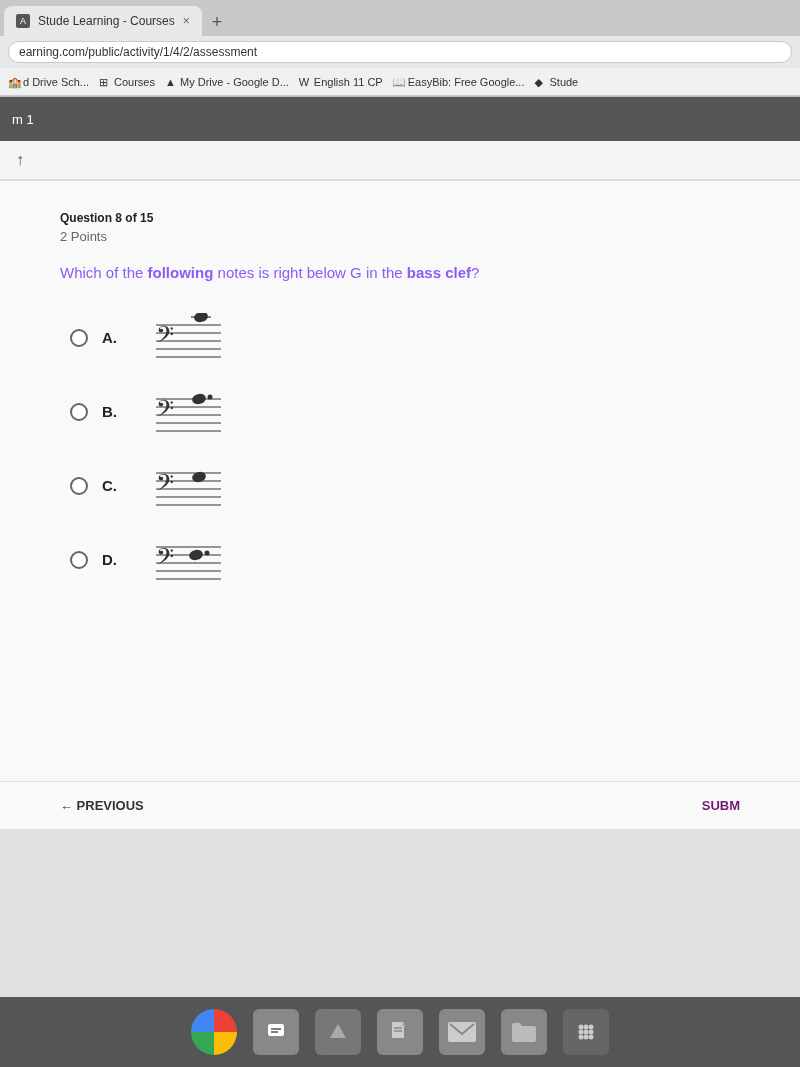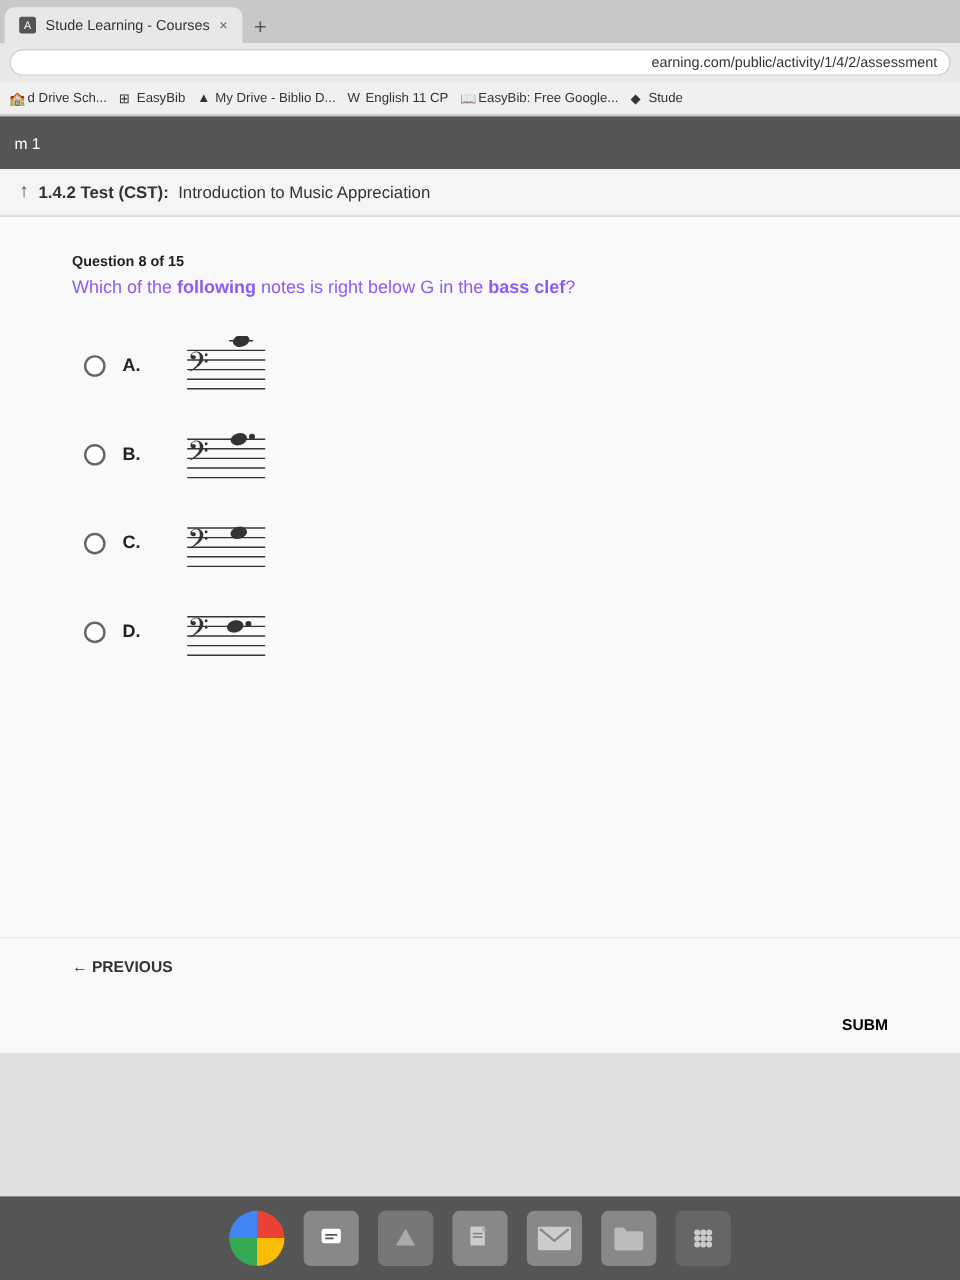--- a/index.html
+++ b/index.html
@@ -74,21 +74,20 @@
     }
 
     .address-bar {
       flex: 1;
       background: white;
       border: 1px solid #ccc;
       border-radius: 12px;
       padding: 3px 10px;
       font-size: 12px;
       color: #333;
-      text-align: right;
     }
 
     .bookmarks-bar {
       background: #f0f0f0;
       padding: 3px 8px;
       display: flex;
       align-items: center;
       gap: 10px;
       height: 28px;
       border-bottom: 1px solid #ccc;
@@ -204,44 +203,43 @@
     .music-notation {
       display: inline-block;
       vertical-align: middle;
     }
 
     
     .footer-nav {
       padding: 16px 60px;
       background: #f9f9f9;
       display: flex;
-      align-items: flex-start;
+      align-items: center;
       justify-content: space-between;
     }
 
     .prev-button {
       display: flex;
       align-items: center;
       gap: 6px;
       font-size: 13px;
       font-weight: bold;
       color: #333;
       cursor: pointer;
       text-decoration: none;
     }
 
     .submit-button {
       font-size: 13px;
       font-weight: bold;
-      color: #000000;
+      color: #701a75;
       cursor: pointer;
       align-self: flex-end;
       margin-right: 0;
       text-align: right;
-      margin-top: 48px;
     }
 
     
     .taskbar {
       position: absolute;
       bottom: 0;
       left: 0;
       width: 800px;
       height: 70px;
       background: #555;
@@ -298,25 +296,25 @@
     <div class="address-bar">earning.com/public/activity/1/4/2/assessment</div>
   </div>
 
   <div class="bookmarks-bar">
     <span class="bookmark-item">
       <span class="bookmark-icon">🏫</span>
       <span>d Drive Sch...</span>
     </span>
     <span class="bookmark-item">
       <span class="bookmark-icon">⊞</span>
-      <span>EasyBib</span>
+      <span>Courses</span>
     </span>
     <span class="bookmark-item">
       <span class="bookmark-icon">▲</span>
-      <span>My Drive - Biblio D...</span>
+      <span>My Drive - Google D...</span>
     </span>
     <span class="bookmark-item">
       <span class="bookmark-icon">W</span>
       <span>English 11 CP</span>
     </span>
     <span class="bookmark-item">
       <span class="bookmark-icon">📖</span>
       <span>EasyBib: Free Google...</span>
     </span>
     <span class="bookmark-item">
@@ -325,30 +323,27 @@
     </span>
   </div>
 </div>
 
 <div class="page-nav">
   <span>m 1</span>
 </div>
 
 <div class="content-header">
   <span class="arrow-icon">↑</span>
-  <span>
-    <strong>1.4.2 Test (CST):</strong>
-    &nbsp;<span>Introduction to Music Appreciation</span>
-  </span>
 </div>
 
 <div class="content-area">
   <div class="main-content">
 
     <div class="question-header">Question 8 of 15</div>
+    <div class="question-points">2 Points</div>
 
     <div class="question-text">
       Which of the <strong>following</strong> notes is right below G in the <strong>bass clef</strong>?
     </div>
 
     <div class="options-list">
 
       <div class="option-item">
         <div class="radio-circle"></div>
         <span class="option-label">A.</span>

